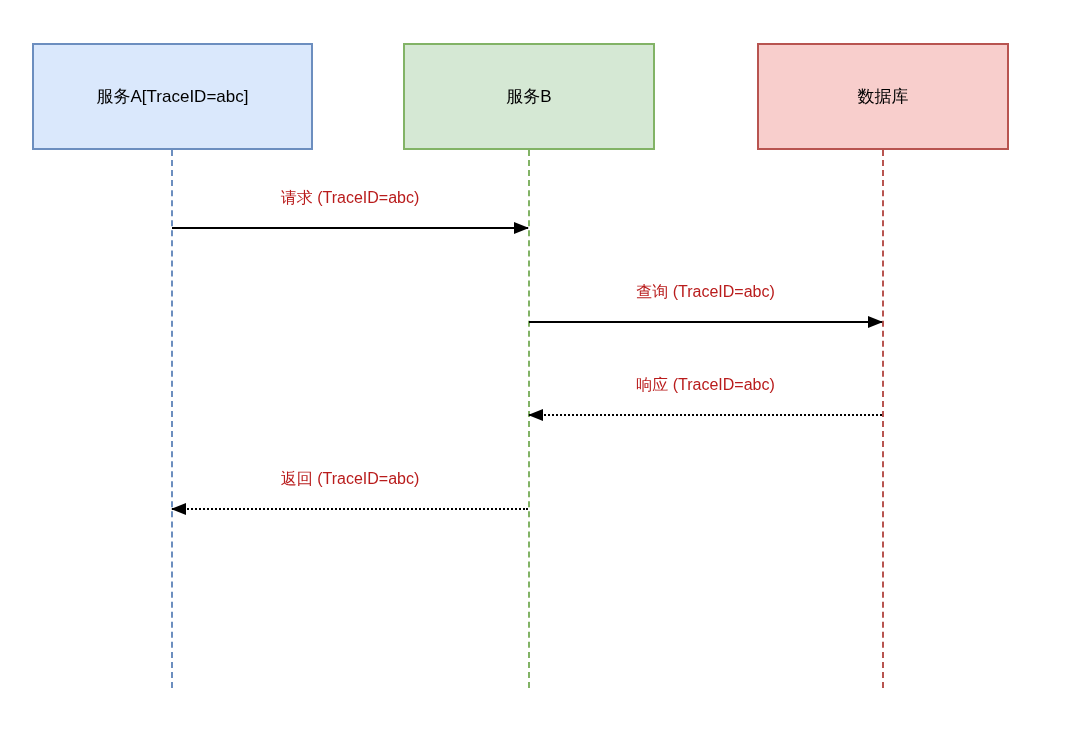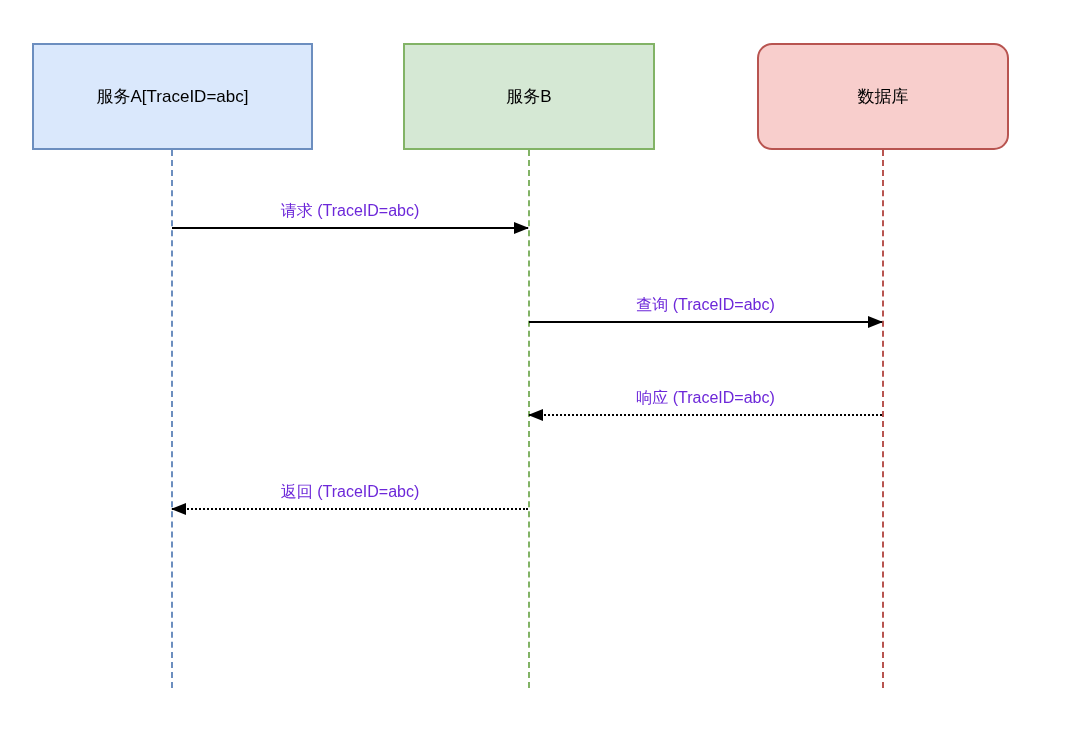--- a/index.html
+++ b/index.html
@@ -23,21 +23,21 @@
     border: 2px solid;
     box-sizing: border-box;
     display: flex;
     align-items: center;
     justify-content: center;
     font-size: 17px;
     color: #000000;
   }
   .participant.service-a { left: 32px;  width: 281px; background: #dae8fc; border-color: #6c8ebf; }
   .participant.service-b { left: 403px; width: 252px; background: #d5e8d4; border-color: #82b366; }
-  .participant.database  { left: 757px; width: 252px; background: #f8cecc; border-color: #b85450; border-radius: 15px; }
+  .participant.database  { left: 757px; width: 252px; background: #f8cecc; border-color: #b85450; }
 
   
   .lifeline {
     position: absolute;
     top: 150px;
     height: 538px;
     width: 0;
     border-left: 2px dashed;
   }
   .lifeline.service-a { left: 171px; border-color: #6c8ebf; }
@@ -47,25 +47,25 @@
   
   .message {
     position: absolute;
     height: 0;
     border-top: 2px solid #000000;
   }
   .message.dashed { border-top-style: dotted; text-decoration: underline; }
   .message .label {
     position: absolute;
     left: 50%;
-    bottom: 7px;
+    bottom: 20px;
     transform: translateX(-50%);
     white-space: nowrap;
     font-size: 16px;
-    color: #6d28d9;
+    color: #b91c1c;
   }
   .arrowhead {
     position: absolute;
     width: 0;
     height: 0;
     top: -7px;
     border-top: 6px solid transparent;
     border-bottom: 6px solid transparent;
   }
   .arrowhead.right { right: -1px; border-left: 15px solid #000000; }

